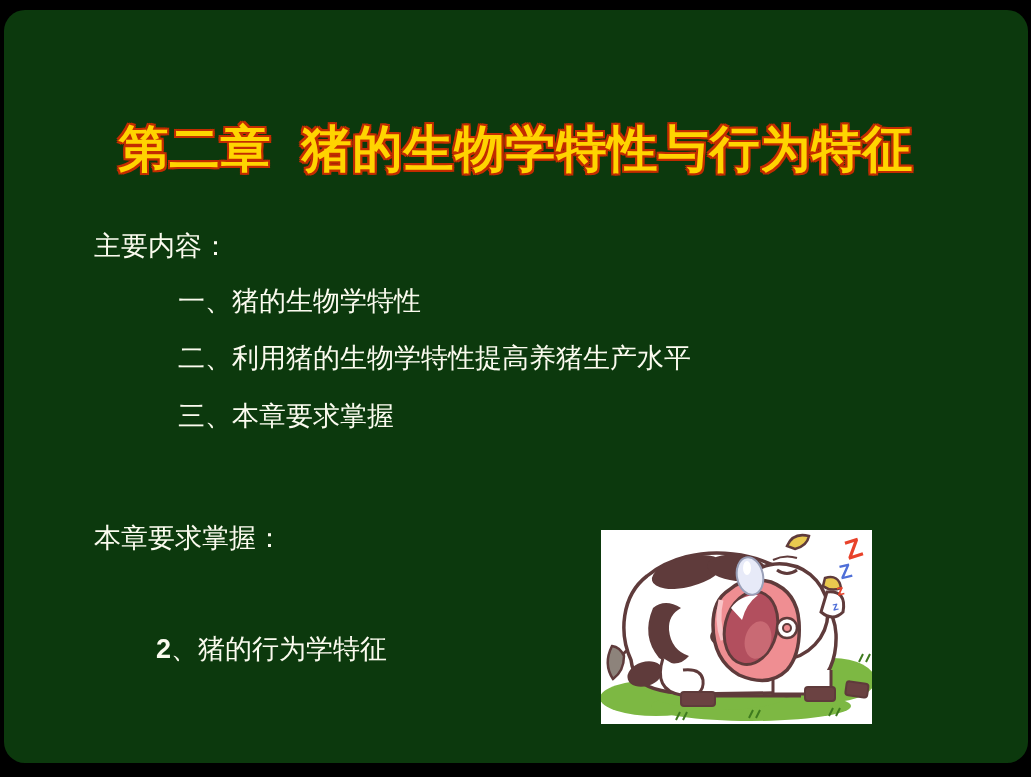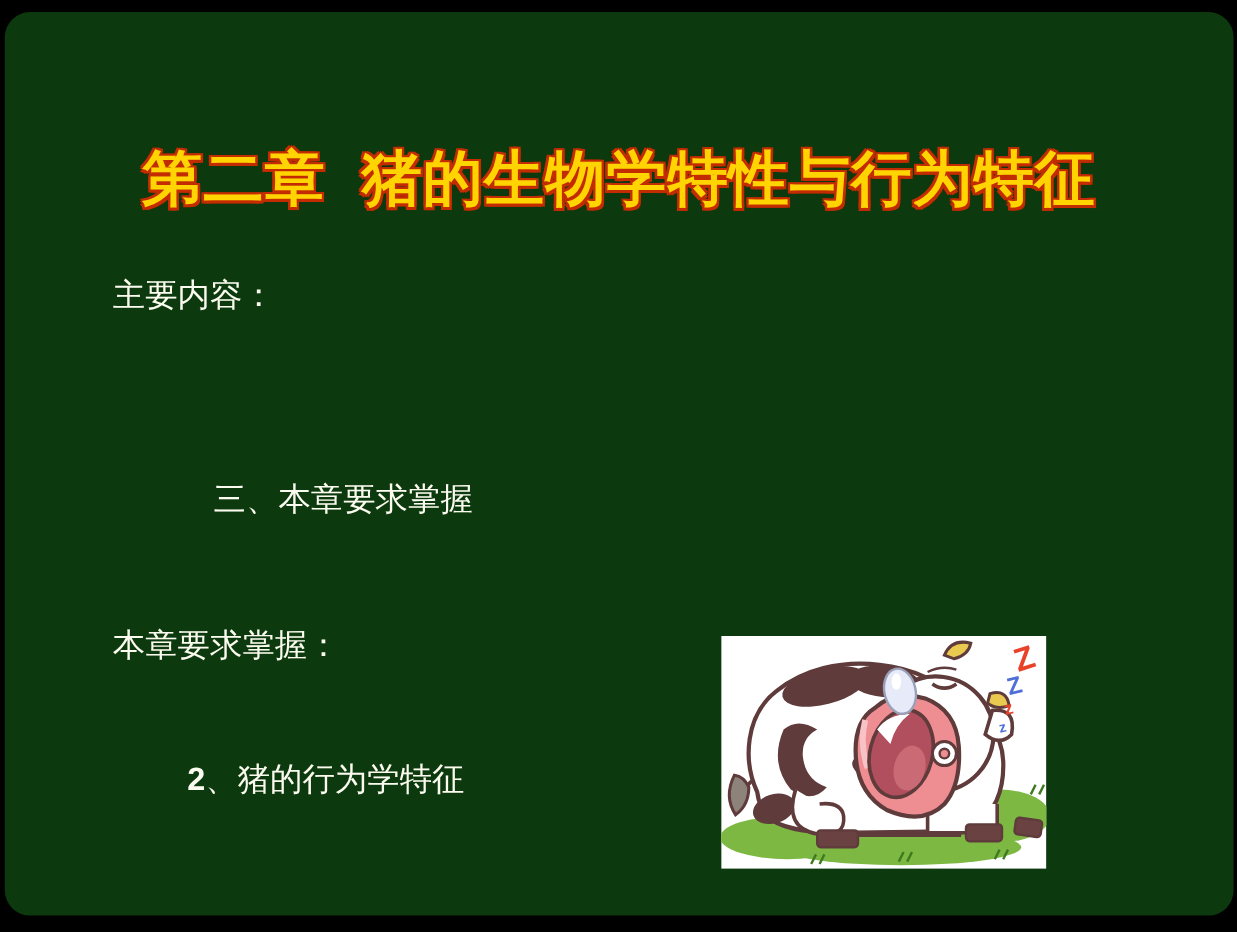--- a/index.html
+++ b/index.html
@@ -27,20 +27,22 @@
 </style>
 </head>
 <body>
 
 <div class="page">
   <div class="slide">
 
     <div class="title">第二章  猪的生物学特性与行为特征</div>
 
     <div class="line intro">主要内容：</div>
+    <div class="line item1">一、猪的生物学特性</div>
+    <div class="line item2">二、利用猪的生物学特性提高养猪生产水平</div>
     <div class="line item3">三、本章要求掌握</div>
 
 
     <div class="line mastery">本章要求掌握：</div>
     <div class="line m2"><span class="num">2</span><span>、猪的行为学特征</span></div>
 
     <div class="illustration">
       <svg viewBox="0 0 271 194" width="271" height="194" xmlns="http://www.w3.org/2000/svg">
         <rect width="271" height="194" fill="#ffffff"></rect>
 

